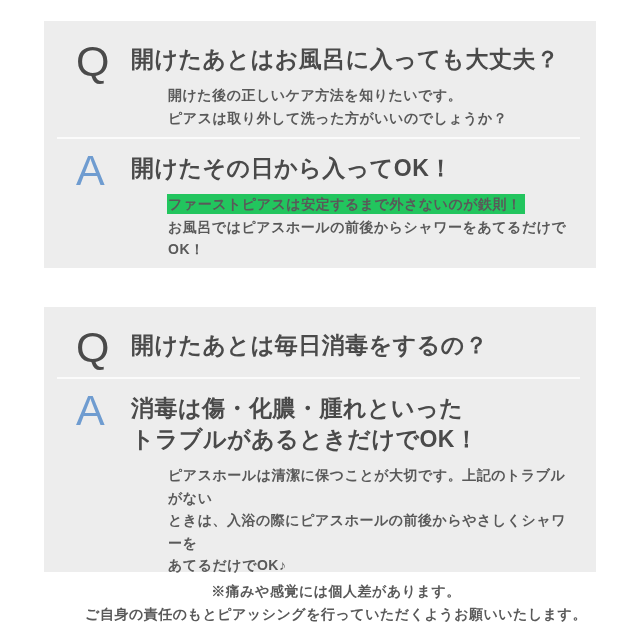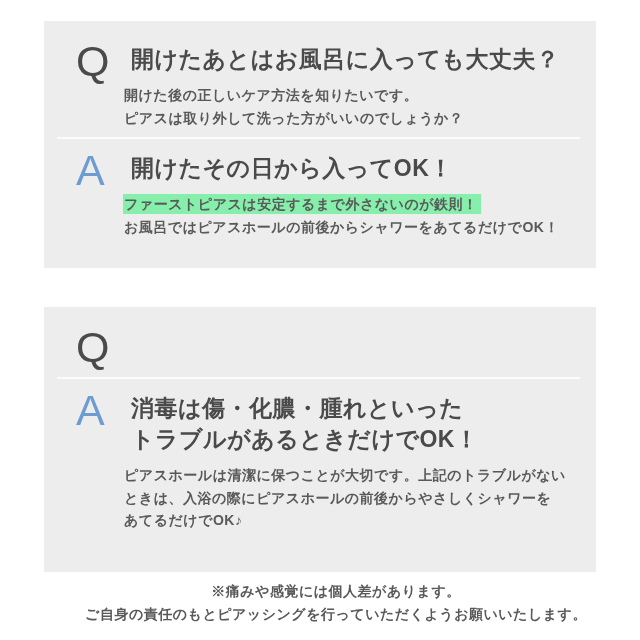--- a/index.html
+++ b/index.html
@@ -42,23 +42,23 @@
   }
   .qa-title .tline { display: block; }
   .qa-body {
     margin: 9px 0 0 1px;
     font-size: 14px;
     line-height: 22.5px;
     font-weight: 600;
     color: #595959;
     letter-spacing: 0.5px;
   }
-  .qa-body .line { display: block; }
+  .qa-body .line { display: block; margin-left: 44px; }
   .hl {
-    background: #86efac;
+    background: #22c55e;
     padding: 2px 3px 2px 1px;
     margin-left: -1px;
   }
   .divider {
     border: none;
     height: 2px;
     background: #fbfbfb;
     margin: 8px -4px 12px -19px;
   }
   .footer {
@@ -99,20 +99,21 @@
           <span class="line">お風呂ではピアスホールの前後からシャワーをあてるだけでOK！</span>
         </p>
       </div>
     </div>
   </section>
 
   <section class="card second">
     <div class="qa-row">
       <div class="letter q-letter">Q</div>
       <div class="qa-content">
+        <h2 class="qa-title">開けたあとは毎日消毒をするの？</h2>
       </div>
     </div>
     <hr class="divider">
     <div class="qa-row">
       <div class="letter a-letter">A</div>
       <div class="qa-content">
         <h2 class="qa-title">
           <span class="tline">消毒は傷・化膿・腫れといった</span>
           <span class="tline">トラブルがあるときだけでOK！</span>
         </h2>

